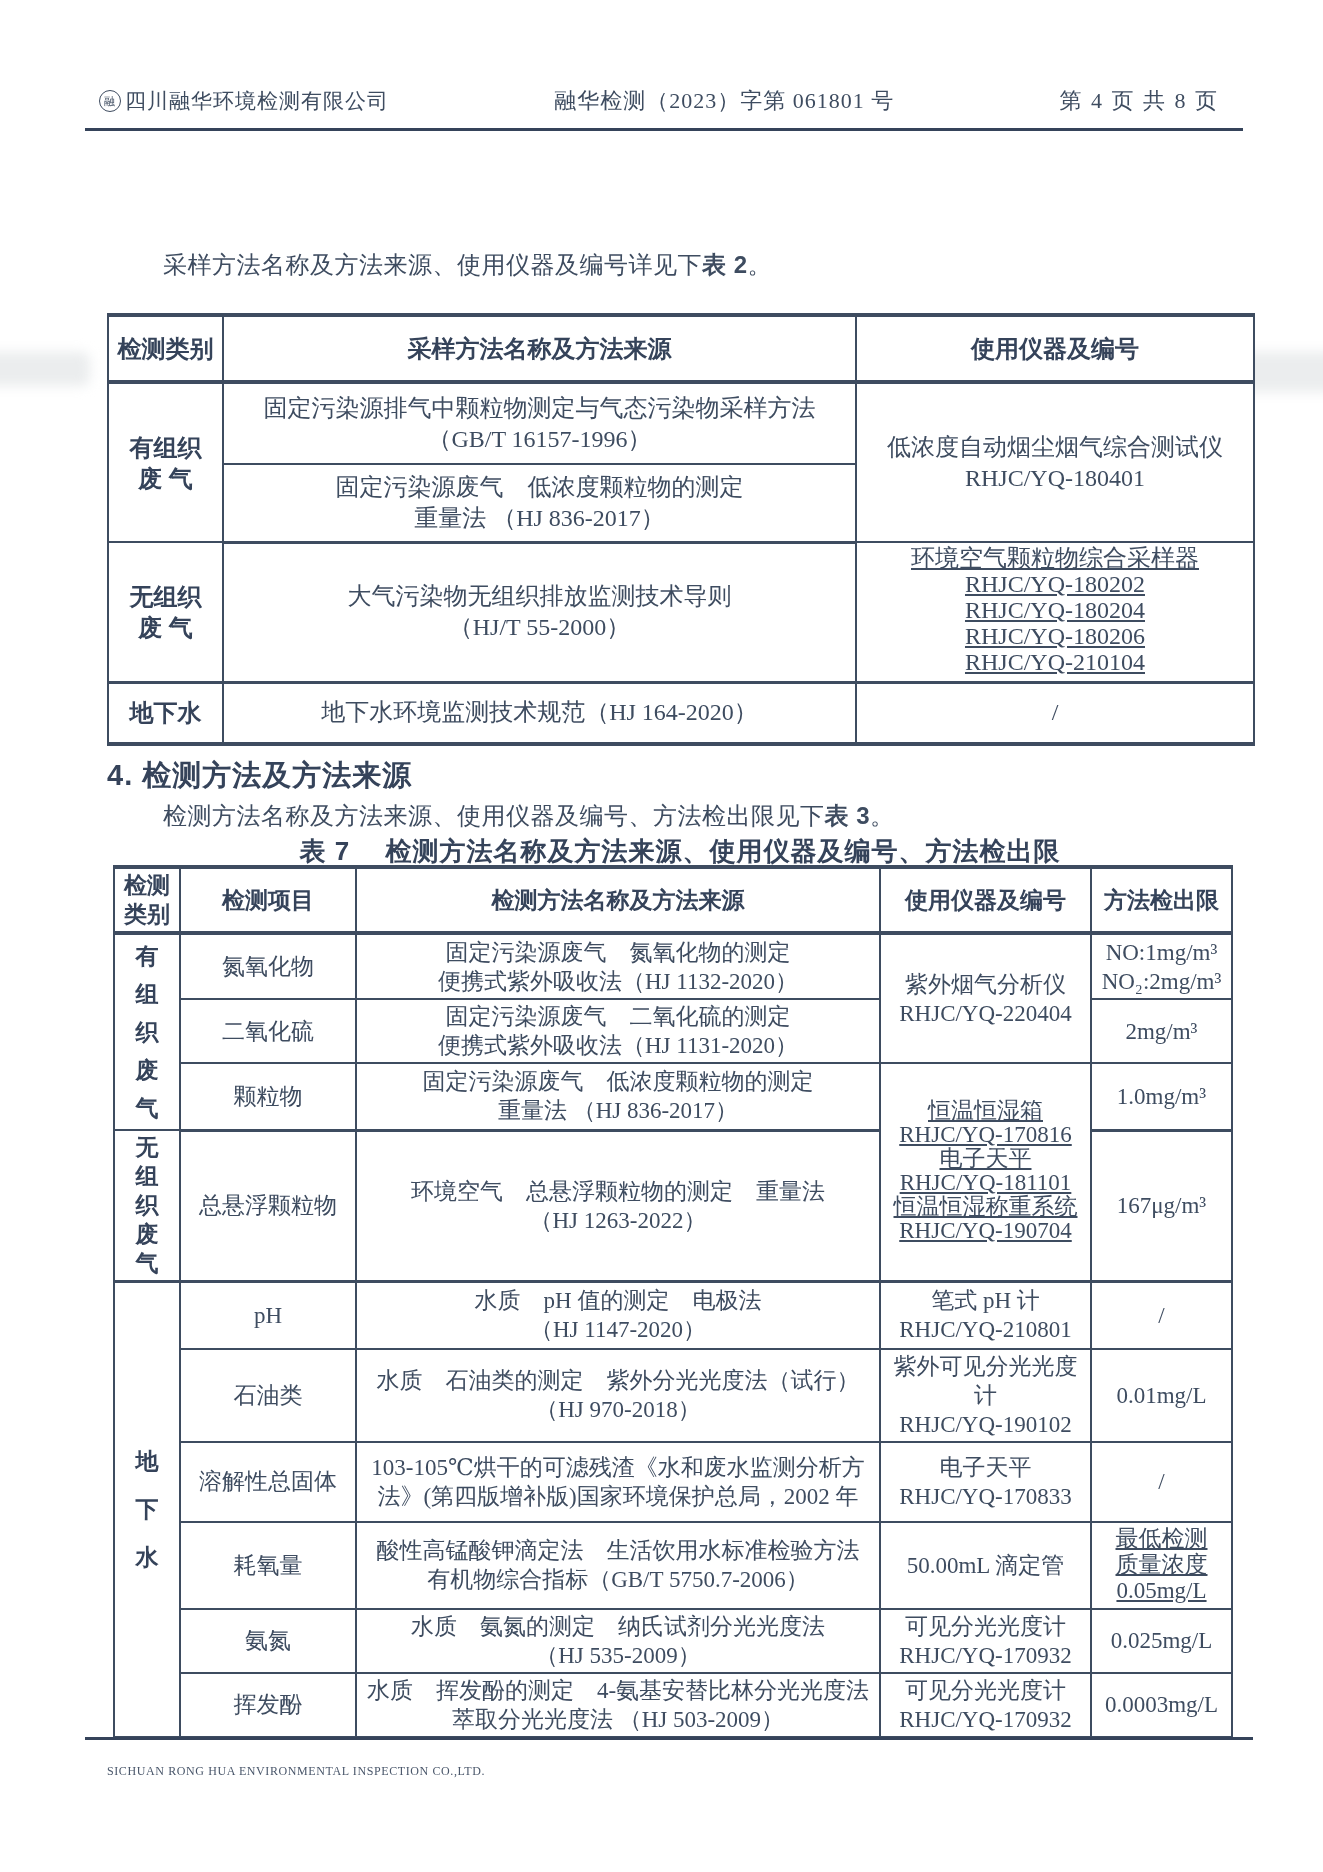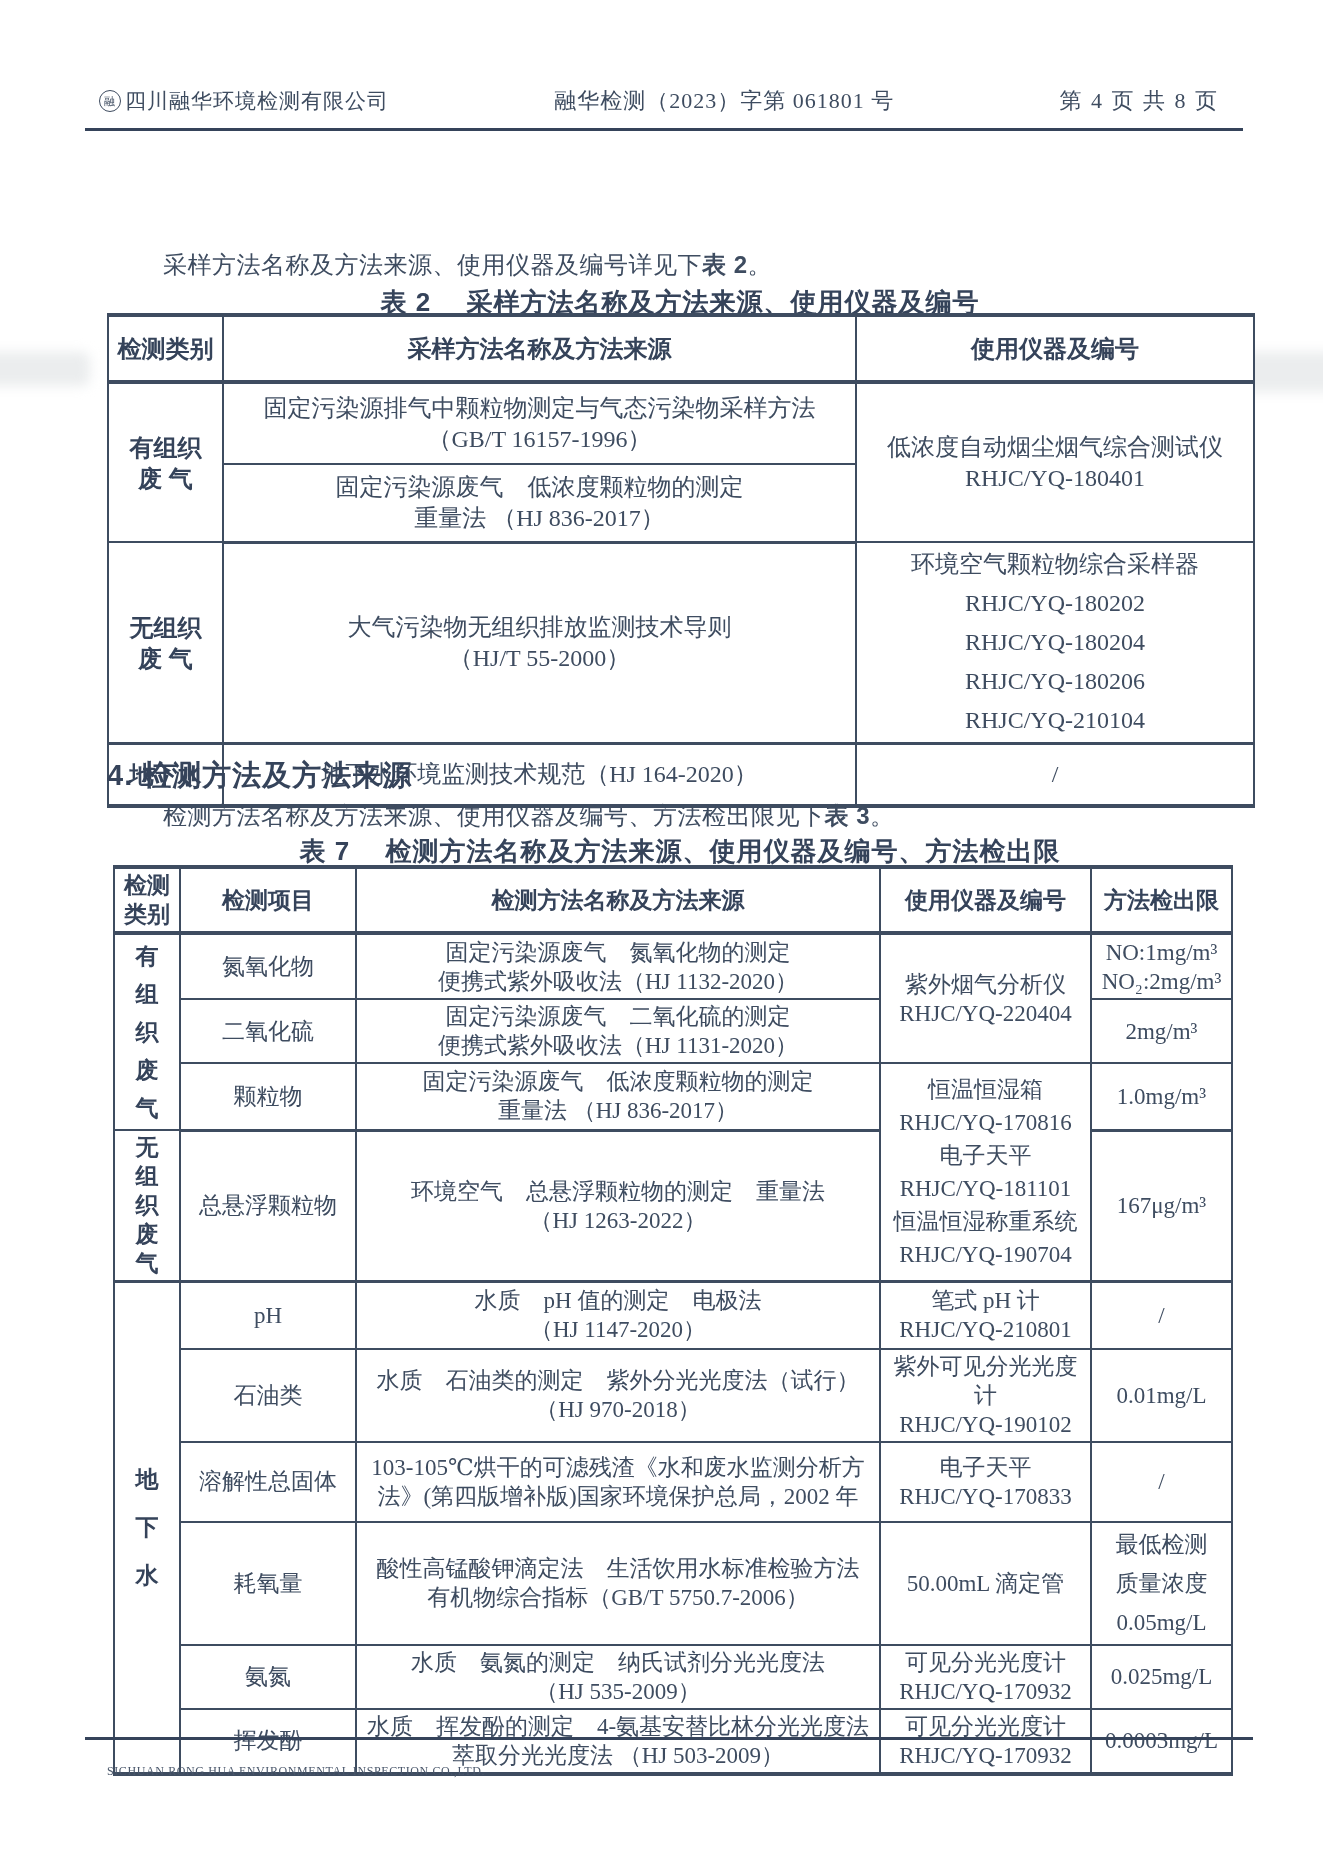--- a/index.html
+++ b/index.html
@@ -63,22 +63,22 @@
   thead th{
     font-family:"Liberation Sans","DejaVu Sans",sans-serif;
     font-weight:bold;border-bottom:4px solid var(--ink);color:var(--ink-strong);
   }
   tr.catend td{border-bottom:3px solid var(--ink);}
   .cat{
     font-family:"Liberation Sans","DejaVu Sans",sans-serif;
     font-weight:bold;color:var(--ink-strong);
   }
   .ml{white-space:pre-line;display:inline-block;}
-  .lh27{line-height:39px;}
-  .lh33{line-height:33px;}
+  .lh27{line-height:26px;text-decoration:underline;}
+  .lh33{line-height:24px;text-decoration:underline;}
   .vcat-a{line-height:38px;}
   .vcat-b{line-height:29px;}
   .vcat-c{line-height:48px;}
 
   .ftr-line{position:absolute;left:85px;top:1737px;width:1168px;border-top:3px solid var(--ink-strong);}
   .ftr-text{
     position:absolute;left:107px;top:1748px;font-size:12px;letter-spacing:0.6px;
     color:#49566a;font-family:"Liberation Serif","DejaVu Serif",serif;margin-top:16px;
   }
 </style>
@@ -95,21 +95,20 @@
       <span class="logo">融</span>
       <span>四川融华环境检测有限公司</span>
     </div>
     <div class="hcenter">融华检测（2023）字第 061801 号</div>
     <div class="hright">第 4 页 共 8 页</div>
   </div>
 
   <div class="intro" style="top:249px">
     <span>采样方法名称及方法来源、使用仪器及编号详见下</span><b>表 2</b><span>。</span>
   </div>
-  <div class="tb-caption" style="top:285px">表 2　 采样方法名称及方法来源、使用仪器及编号</div>
 
   <table class="t2">
     <colgroup>
         <col style="width:115px">
         <col style="width:633px">
         <col style="width:398px">
       </colgroup>
     <thead>
       <tr style="height:67px">
         <th>检测类别</th>

